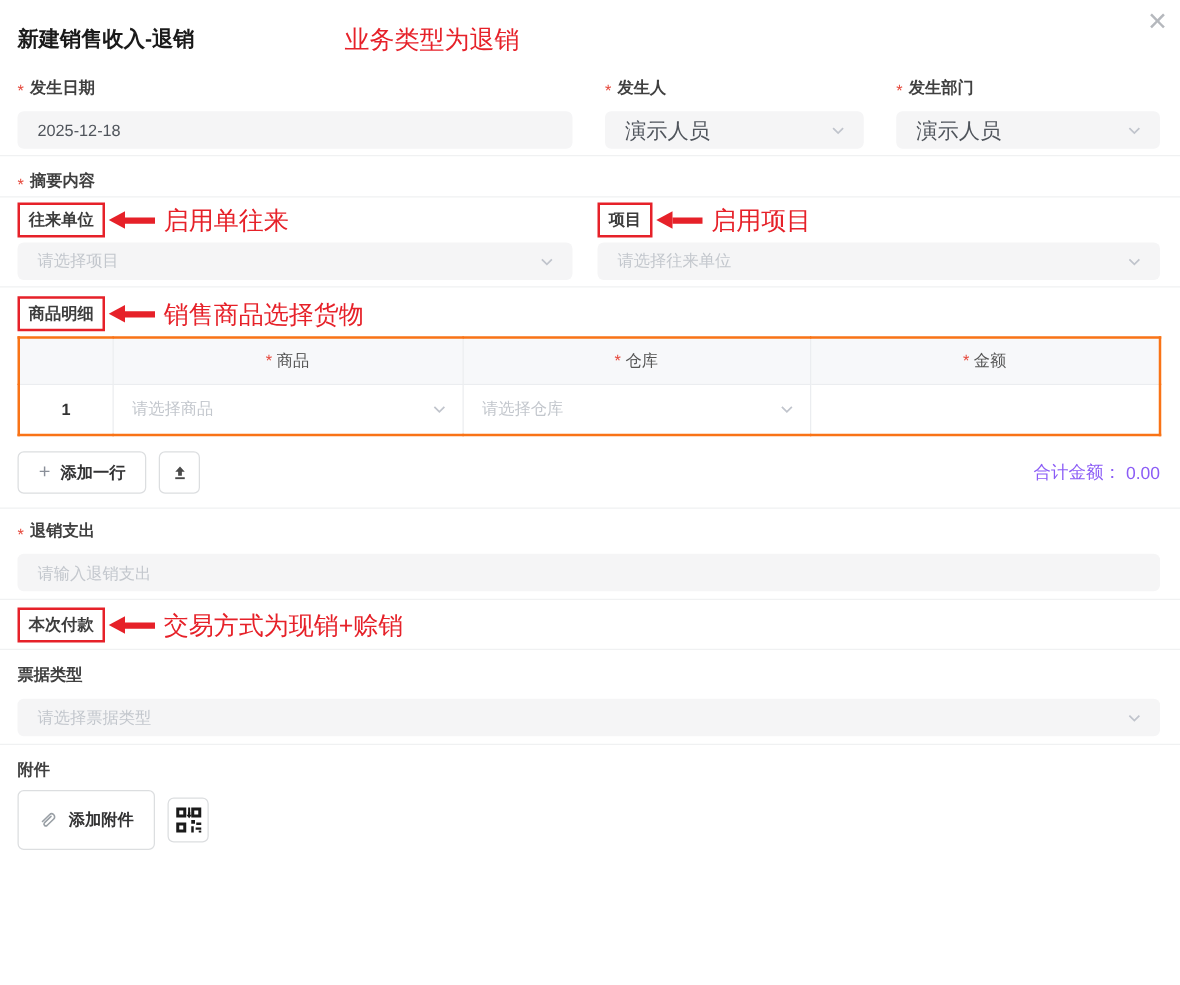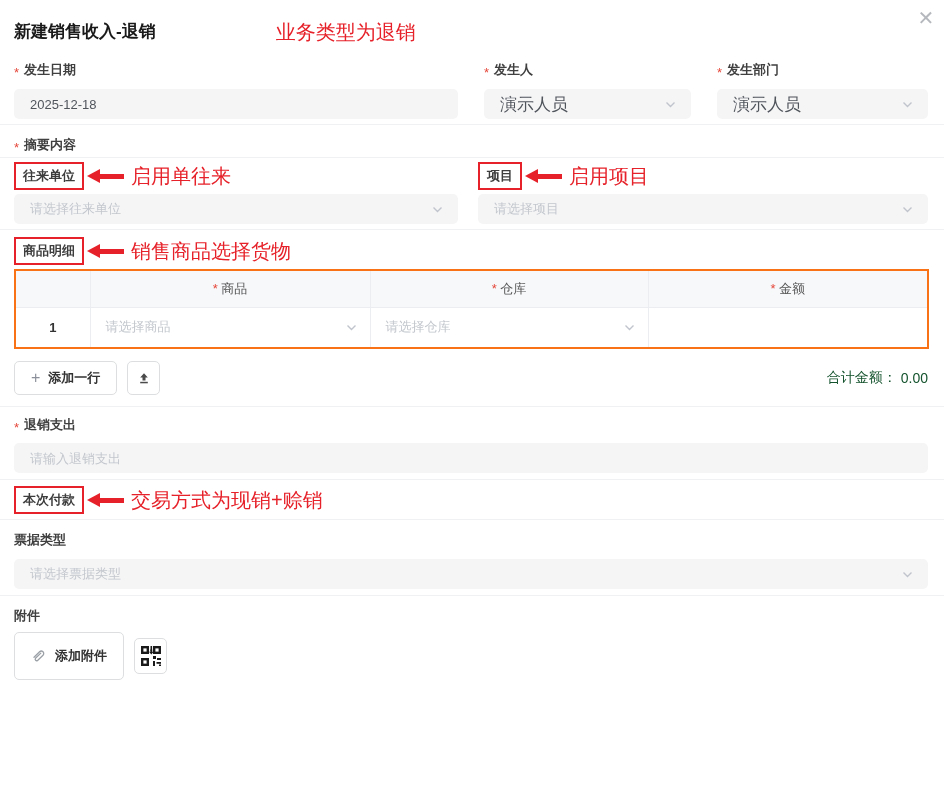--- a/index.html
+++ b/index.html
@@ -59,21 +59,21 @@
   .idx { text-align:center; font-weight:700; color:#333; }
   .cell-sel { display:flex; align-items:center; justify-content:space-between; padding:0 12px 0 15px; cursor:pointer; }
   .cell-sel .ph { color:#c3c7cd; }
 
   .btn-row { display:flex; align-items:center; margin-top:12px; }
   .btn { height:34px; background:#fff; border:1px solid #dcdee0; border-radius:5px; display:inline-flex;
          align-items:center; gap:8px; padding:0 16px; cursor:pointer; font-size:13px; font-weight:700; color:#323233; }
   .btn.icon-only { width:33px; padding:0; justify-content:center; }
   .btn + .btn { margin-left:10px; }
   .plus { color:#8a8f99; font-size:16px; font-weight:400; line-height:16px; }
-  .total { margin-left:auto; font-size:14px; color:#14532d; display:flex; gap:4px; align-items:center; }
+  .total { margin-left:auto; font-size:14px; color:#8b5cf6; display:flex; gap:4px; align-items:center; }
 
   
   .mt-sum { margin-top:13px; }
   .sum-input { margin-top:13px; }
   .pp-row { margin-top:4px; }
   .pp-sel { margin-top:4px; }
   .detail-head { margin-top:7px; }
   .after-row1 { margin-top:5px; }
   .after-sum { margin-top:5px; }
   .after-pp { margin-top:5px; }
@@ -164,27 +164,27 @@
       <span class="boxed">项目</span>
       <span class="arrow">
           <span class="head"></span>
           <span class="shaft"></span>
         </span>
       <span class="anno-txt">启用项目</span>
     </div>
   </div>
   <div class="grid2 pp-sel">
     <div class="sel">
-      <span class="ph">请选择往来单位</span>
+      <span class="ph">请选择项目</span>
       <svg class="chev" width="13" height="13" viewBox="0 0 13 13">
           <polyline points="2.5,4.5 6.5,8.5 10.5,4.5" fill="none" stroke="#c0c4cc" stroke-width="1.4"></polyline>
         </svg>
     </div>
     <div class="sel">
-      <span class="ph">请选择项目</span>
+      <span class="ph">请选择往来单位</span>
       <svg class="chev" width="13" height="13" viewBox="0 0 13 13">
           <polyline points="2.5,4.5 6.5,8.5 10.5,4.5" fill="none" stroke="#c0c4cc" stroke-width="1.4"></polyline>
         </svg>
     </div>
   </div>
   <div class="divider after-pp"></div>
 
   
   <div class="anno-row detail-head">
     <span class="boxed">商品明细</span>

